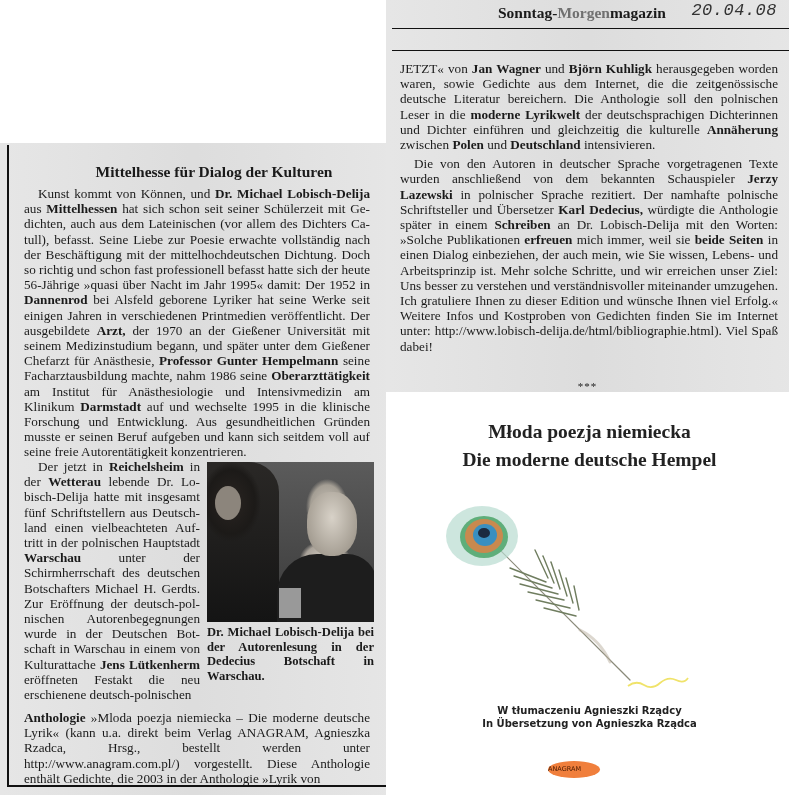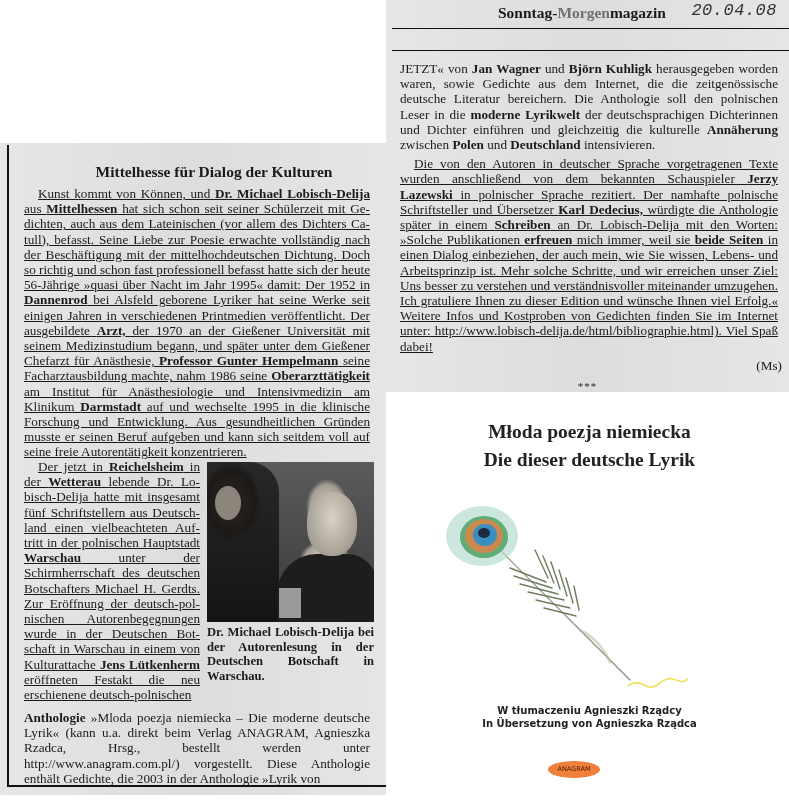--- a/index.html
+++ b/index.html
@@ -27,21 +27,21 @@
   }
   #masthead .title .mid { color: #707070; }
   #masthead .date {
     position: absolute; right: 12px; top: 1px; font-family: Liberation Mono, monospace;
     font-style: italic; font-size: 17px; color: #333; letter-spacing: 0.5px;
   }
   .col-text {
     font-size: 13.2px; line-height: 15.2px; text-align: justify; hyphens: manual;
   }
   .col-text p { margin: 4px; text-indent: 0; }
-  .col-text p.indent { text-indent: 14px; text-decoration: underline; }
+  .col-text p.indent { text-indent: 14px; }
   .col-text b { font-weight: bold; }
   #right-text {
     position: absolute; left: 10px; top: 57px; width: 386px;
   }
   #right-sig { display: flex; justify-content: space-between; }
   #stars {
     position: absolute; left: 0; right: 0; top: 380px; text-align: center; font-size: 11px; letter-spacing: 1px;
   }
 
   
@@ -98,41 +98,37 @@
     position: absolute; left: 0; right: 0; top: 26px; text-align: center;
     font-weight: bold; font-size: 19.5px; line-height: 28px; color: #222;
   }
   #feather { position: absolute; left: 50px; top: 98px; width: 250px; height: 200px; }
   #translator {
     position: absolute; left: 0; right: 0; top: 312px; text-align: center;
     font-family: "DejaVu Sans", sans-serif; font-weight: bold; font-size: 10px; line-height: 13px; color: #222;
   }
   #publisher-badge {
     position: absolute; left: 158px; top: 369px; width: 52px; height: 17px; border-radius: 50%;
-    background: #f07f3c; color: #4a1a00; text-align: center;
+    background: #f07f3c; color: #4a1a00; text-align: left;
     font-family: "DejaVu Sans", sans-serif; font-size: 6.5px; line-height: 17px;
   }
 </style>
 </head>
 <body>
 
 <div id="right-clip" class="paper">
   <div id="masthead">
     <div class="title"><span>Sonntag-</span><span class="mid">Morgen</span><span>magazin</span></div>
     <div class="date">20.04.08</div>
     <div class="rule1"></div>
     <div class="rule2"></div>
   </div>
   <div id="right-text" class="col-text">
     <p>JETZT« von <b>Jan Wagner</b> und <b>Björn Kuhligk</b> herausgegeben worden waren, sowie Gedichte aus dem Internet, die die zeitge­nössische deutsche Literatur bereichern. Die Anthologie soll den polnischen Leser in die <b>moderne Lyrikwelt</b> der deutsch­sprachigen Dichterinnen und Dichter einführen und gleichzei­tig die kulturelle <b>Annäherung</b> zwischen <b>Polen</b> und <b>Deutsch­land</b> intensivieren.</p>
     <p class="indent">Die von den Autoren in deutscher Sprache vorgetragenen Texte wurden anschließend von dem bekannten Schauspieler <b>Jerzy Lazewski</b> in polnischer Sprache rezitiert. Der namhafte polnische Schriftsteller und Übersetzer <b>Karl Dedecius,</b> würdig­te die Anthologie später in einem <b>Schreiben</b> an Dr. Lobisch-De­lija mit den Worten: »Solche Publikationen <b>erfreuen</b> mich im­mer, weil sie <b>beide Seiten</b> in einen Dialog einbeziehen, der auch mein, wie Sie wissen, Lebens- und Arbeitsprinzip ist. Mehr sol­che Schritte, und wir erreichen unser Ziel: Uns besser zu ver­stehen und verständnisvoller miteinander umzugehen. Ich gra­tuliere Ihnen zu dieser Edition und wünsche Ihnen viel Erfolg.« Weitere Infos und Kostproben von Gedichten finden Sie im Internet unter: http://www.lobisch-delija.de/html/bibliogra­phie.html). Viel Spaß dabei!</p>
-    <div id="right-sig">
-        <span></span>
-        <span>(Ms)</span>
-      </div>
   </div>
   <div id="stars">***</div>
 </div>
 
 <div id="left-clip" class="paper">
   <div class="vrule"></div>
   <div class="brule"></div>
   <div id="article-title">Mittelhesse für Dialog der Kulturen</div>
   <div id="left-text-top" class="col-text">
     <p class="indent">Kunst kommt von Können, und <b>Dr. Michael Lobisch-Delija</b> aus <b>Mittelhessen</b> hat sich schon seit seiner Schülerzeit mit Ge­dichten, auch aus dem Lateinischen (vor allem des Dichters Ca­tull), befasst. Seine Liebe zur Poesie erwachte vollständig nach der Beschäftigung mit der mittelhochdeutschen Dichtung. Doch so richtig und schon fast professionell befasst hatte sich der heu­te 56-Jährige »quasi über Nacht im Jahr 1995« damit: Der 1952 in <b>Dannenrod</b> bei Alsfeld geborene Lyriker hat seine Werke seit einigen Jahren in verschiedenen Printmedien veröffentlicht. Der ausgebildete <b>Arzt,</b> der 1970 an der Gießener Universität mit seinem Medizinstudium begann, und später unter dem Gie­ßener Chefarzt für Anästhesie, <b>Professor Gunter Hempel­mann</b> seine Facharztausbildung machte, nahm 1986 seine <b>Oberarzttätigkeit</b> am Institut für Anästhesiologie und Inten­sivmedizin am Klinikum <b>Darmstadt</b> auf und wechselte 1995 in die klinische Forschung und Entwicklung. Aus gesundheit­lichen Gründen musste er seinen Beruf aufgeben und kann sich seitdem voll auf seine freie Autorentätigkeit konzentrieren.</p>
@@ -141,30 +137,30 @@
     <p class="indent">Der jetzt in <b>Reichelsheim</b> in der <b>Wetterau</b> lebende Dr. Lo­bisch-Delija hatte mit insgesamt fünf Schriftstellern aus Deutsch­land einen vielbeachteten Auf­tritt in der polnischen Haupt­stadt <b>Warschau</b> unter der Schirmherrschaft des deutschen Botschafters Michael H. Gerdts. Zur Eröffnung der deutsch-pol­nischen Autorenbegegnungen wurde in der Deutschen Bot­schaft in Warschau in einem von Kulturattache <b>Jens Lütken­herm</b> eröffneten Festakt die neu erschienene deutsch-polnischen</p>
   </div>
   <div id="photo">
     <div class="woman">
         <div class="woman-face"></div>
       </div>
     <div class="man-body"></div>
     <div class="man-head"></div>
     <div class="glass"></div>
   </div>
-  <div id="caption">Dr. Michael Lobisch-Delija bei der Autorenlesung in der Deutschen Botschaft in Warschau.</div>
+  <div id="caption">Dr. Michael Lobisch-Delija bei der Autorenlesung in der Dedecius Botschaft in Warschau.</div>
   <div id="left-text-bottom" class="col-text">
     <p><b>Anthologie</b> »Mloda poezja niemiecka – Die moderne deutsche Lyrik« (kann u.a. direkt beim Verlag ANAGRAM, Agnieszka Rzadca, Hrsg., bestellt werden unter http://www.anagram.com.pl/) vorgestellt. Diese Anthologie enthält Gedichte, die 2003 in der Anthologie »Lyrik von</p>
   </div>
 </div>
 
 <div id="cover">
   <div id="cover-title">
     <div>Młoda poezja niemiecka</div>
-    <div>Die dieser deutsche Lyrik</div>
+    <div>Die moderne deutsche Hempel</div>
   </div>
   <svg id="feather" viewBox="0 0 250 200">
     <g stroke-linecap="round" fill="none">
       <path d="M40 40 Q 110 110 190 190" stroke="#8a8a7a" stroke-width="1.2"></path>
       <g stroke="#6f7d5f" stroke-width="1.4">
         <path d="M95 60 L 108 88"></path>
           <path d="M103 66 L 114 93"></path>
           <path d="M111 72 L 120 99"></path>
         <path d="M119 80 L 127 106"></path>
           <path d="M126 88 L 133 113"></path>

